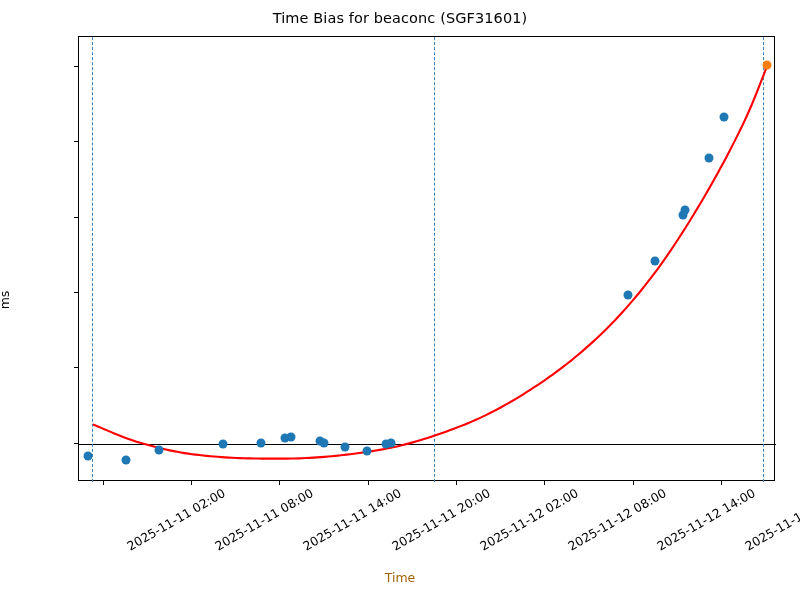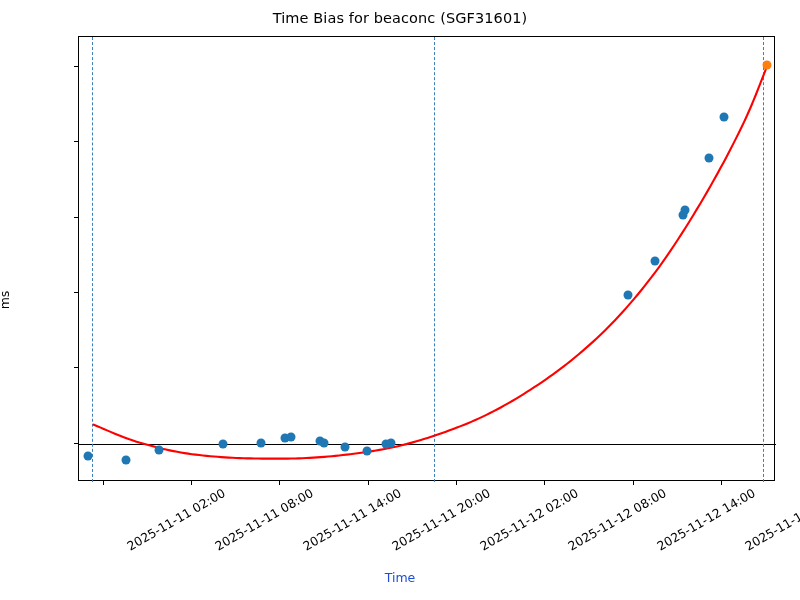--- a/index.html
+++ b/index.html
@@ -81,21 +81,21 @@
     transform-origin: right top;
     text-align: right;
   }
   #xlabel {
     position: absolute;
     left: 0;
     top: 570px;
     width: 800px;
     text-align: center;
     font-size: 12.5px;
-    color: #1d4ed8;
+    color: #a16207;
   }
   .vline {
     position: absolute;
     top: 0;
     width: 0;
     height: 445px;
     border-left: 1.1px dashed #3d7fb8;
   }
   .hline {
     position: absolute;

